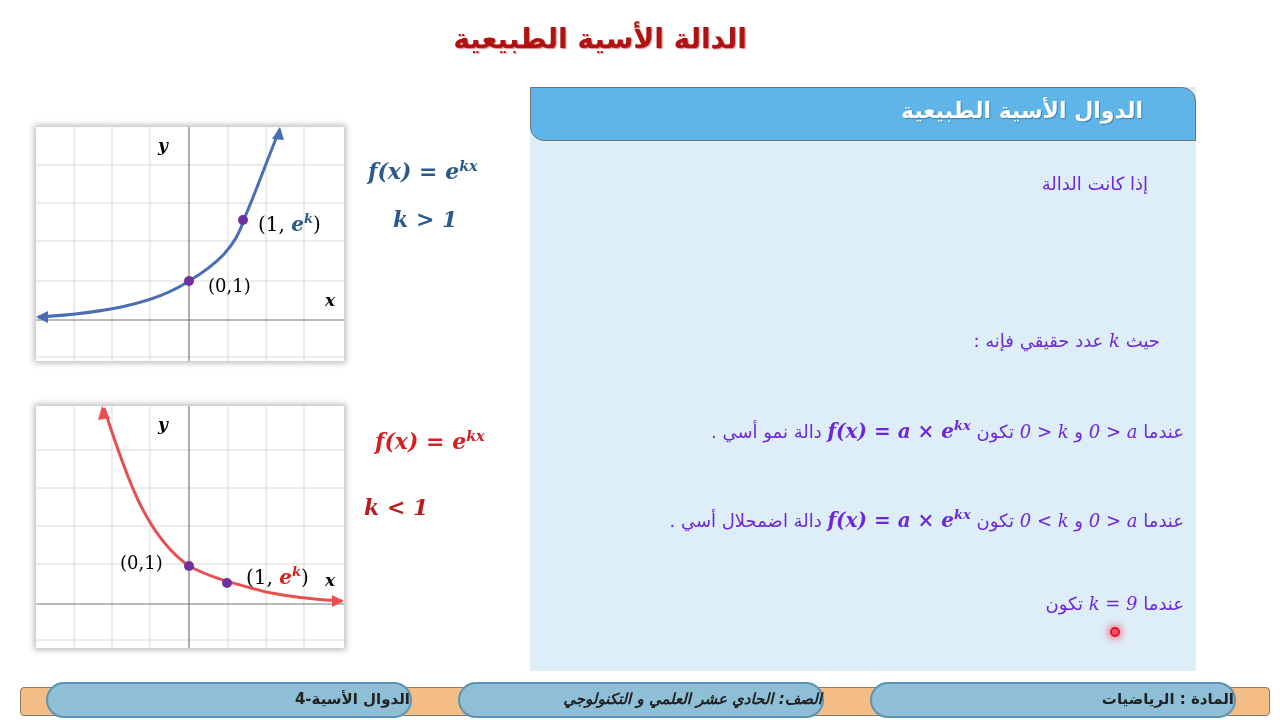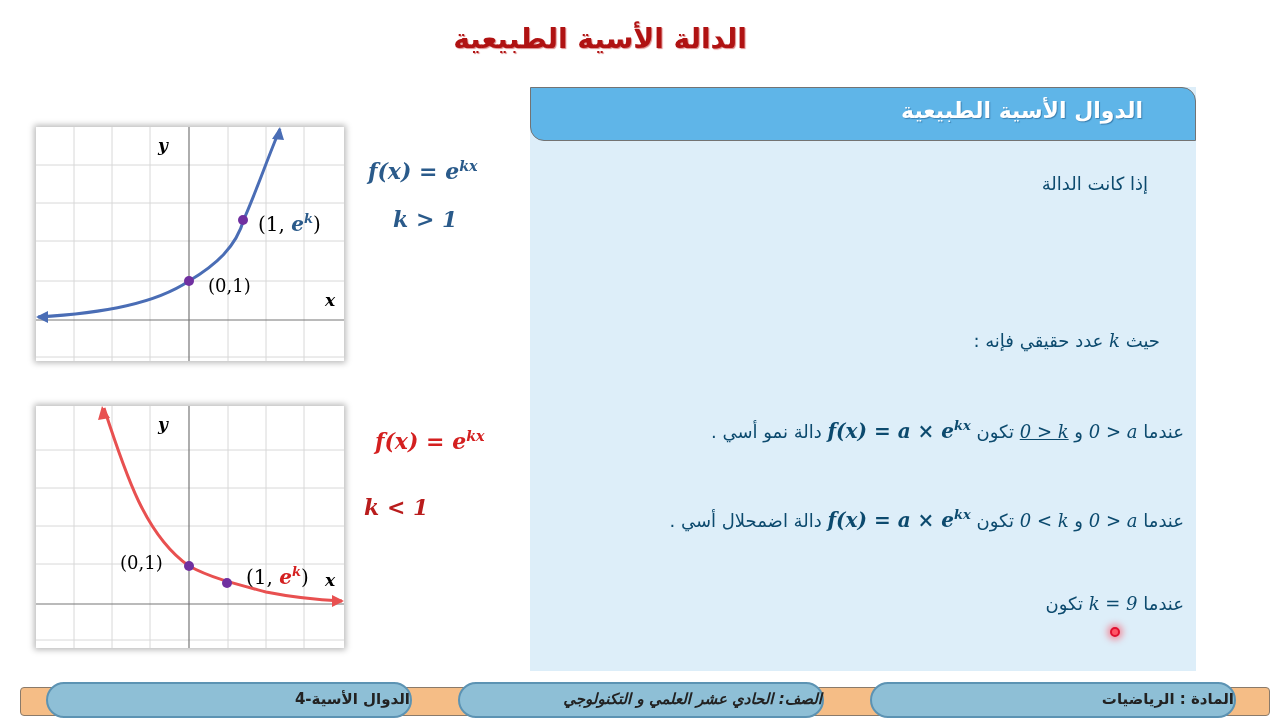--- a/index.html
+++ b/index.html
@@ -1,21 +1,21 @@
 <!DOCTYPE html>
 <html><head>
 <meta charset="utf-8">
 <style>
   html, body { margin:0; padding:0; }
   body { width:1280px; height:720px; background:#ffffff; position:relative; overflow:hidden; font-family:"DejaVu Sans", sans-serif; }
   .title { position:absolute; top:22px; left:440px; width:320px; text-align:center; font-size:28px; font-weight:bold; color:#b01212; direction:rtl; text-shadow:1px 1px 1px #d88; }
   .panel { position:absolute; left:530px; top:87px; width:666px; height:584px; background:#ddeef9; }
   .panel-header { position:absolute; left:0; top:0; width:664px; height:52px; background:#5fb5e8; border:1px solid #737373; border-radius:0 14px 0 14px; }
   .panel-header-text { position:absolute; right:52px; top:10px; color:#ffffff; font-size:22px; font-weight:bold; direction:rtl; text-shadow:1px 1px 1px #3a7fb0; }
-  .ar { direction:rtl; position:absolute; color:#0c4a6e; font-size:18px; white-space:nowrap; }
+  .ar { direction:rtl; position:absolute; color:#6d28d9; font-size:18px; white-space:nowrap; }
   .math { font-family:"DejaVu Serif", serif; font-weight:bold; font-style:italic; }
   .mathn { font-family:"DejaVu Serif", serif; }
   .it { font-family:"DejaVu Serif", serif; font-style:italic; }
   sup { font-size:0.65em; }
   .big-formula { position:absolute; left:300px; top:140px; font-size:28px; color:#111; direction:ltr; }
   .graph { position:absolute; background:#fff; box-shadow:0 0 6px 2px #bbb; }
   .side-formula { position:absolute; font-size:22px; direction:ltr; white-space:nowrap; }
   .footer-bar { position:absolute; left:20px; top:687px; width:1248px; height:27px; background:#f5bd86; border:1px solid #8a7a6a; border-radius:4px; }
   .pill { position:absolute; top:682px; height:32px; background:#8ebfd6; border:2px solid #5c93b3; border-radius:18px; text-align:right; line-height:30px; font-size:15px; font-weight:bold; color:#222; direction:rtl; }
   .cursor-dot { position:absolute; left:1110px; top:627px; width:10px; height:10px; border-radius:50%; background:#ff5566; box-shadow:0 0 6px 3px rgba(255,60,80,0.5); border:2px solid #e01030; box-sizing:border-box; }
@@ -100,21 +100,21 @@
   <div class="ar" style="right:36px; top:243px;margin-left:22px;">
     <span>حيث</span>
     <span class="it">k</span>
     <span>عدد حقيقي فإنه :</span>
   </div>
 
   <div class="ar" style="right:12px; top:331px;">
     <span>عندما</span>
     <span class="it" style="direction:ltr; unicode-bidi:embed;">0 &gt; a</span>
     <span>و</span>
-    <span class="it" style="direction:ltr; unicode-bidi:embed;text-decoration:underline;">0 &gt; k</span>
+    <span class="it" style="direction:ltr; unicode-bidi:embed;">0 &gt; k</span>
     <span>تكون</span>
     <span class="math" style="direction:ltr; unicode-bidi:embed; font-size:20px;"><span>f(x) = a × e</span><sup>kx</sup></span>
     <span>دالة نمو أسي .</span>
   </div>
 
   <div class="ar" style="right:12px; top:420px;">
     <span>عندما</span>
     <span class="it" style="direction:ltr; unicode-bidi:embed;">0 &gt; a</span>
     <span>و</span>
     <span class="it" style="direction:ltr; unicode-bidi:embed;">0 &lt; k</span>

